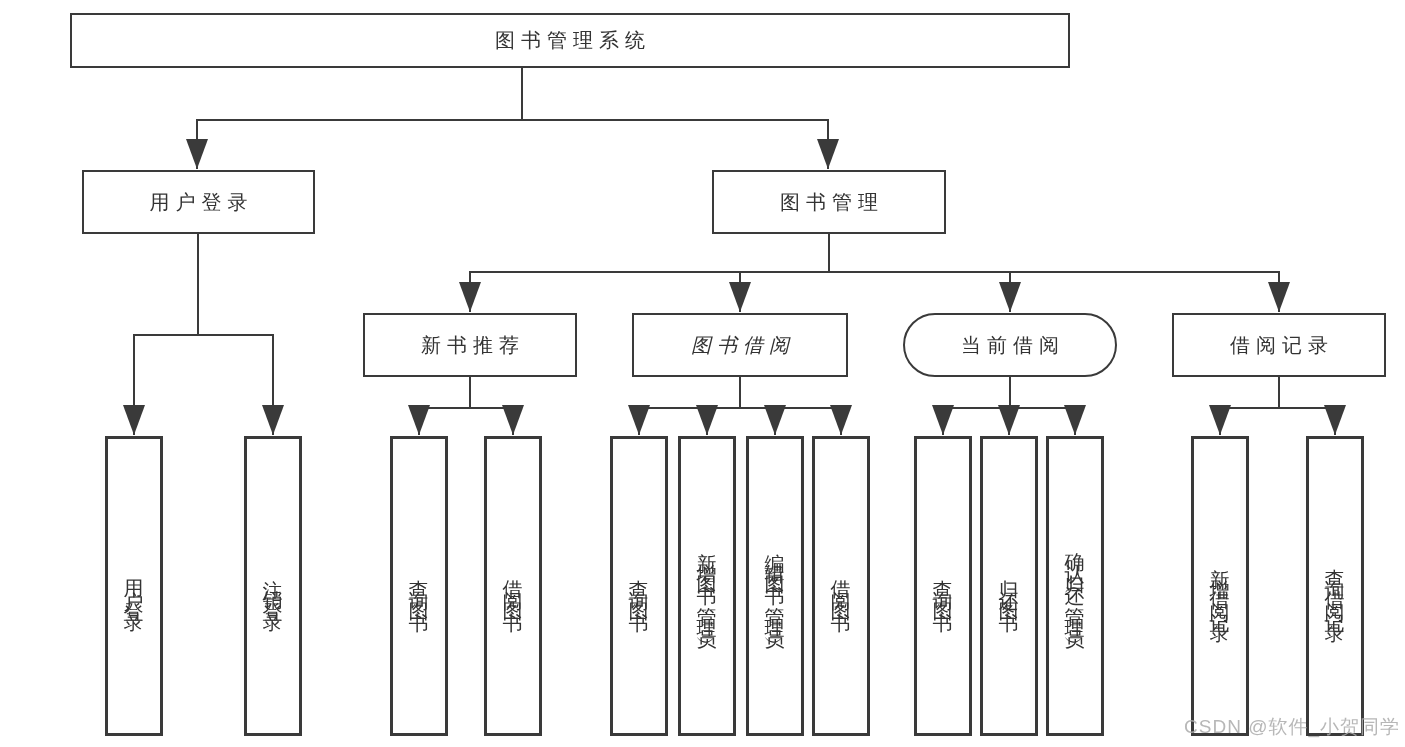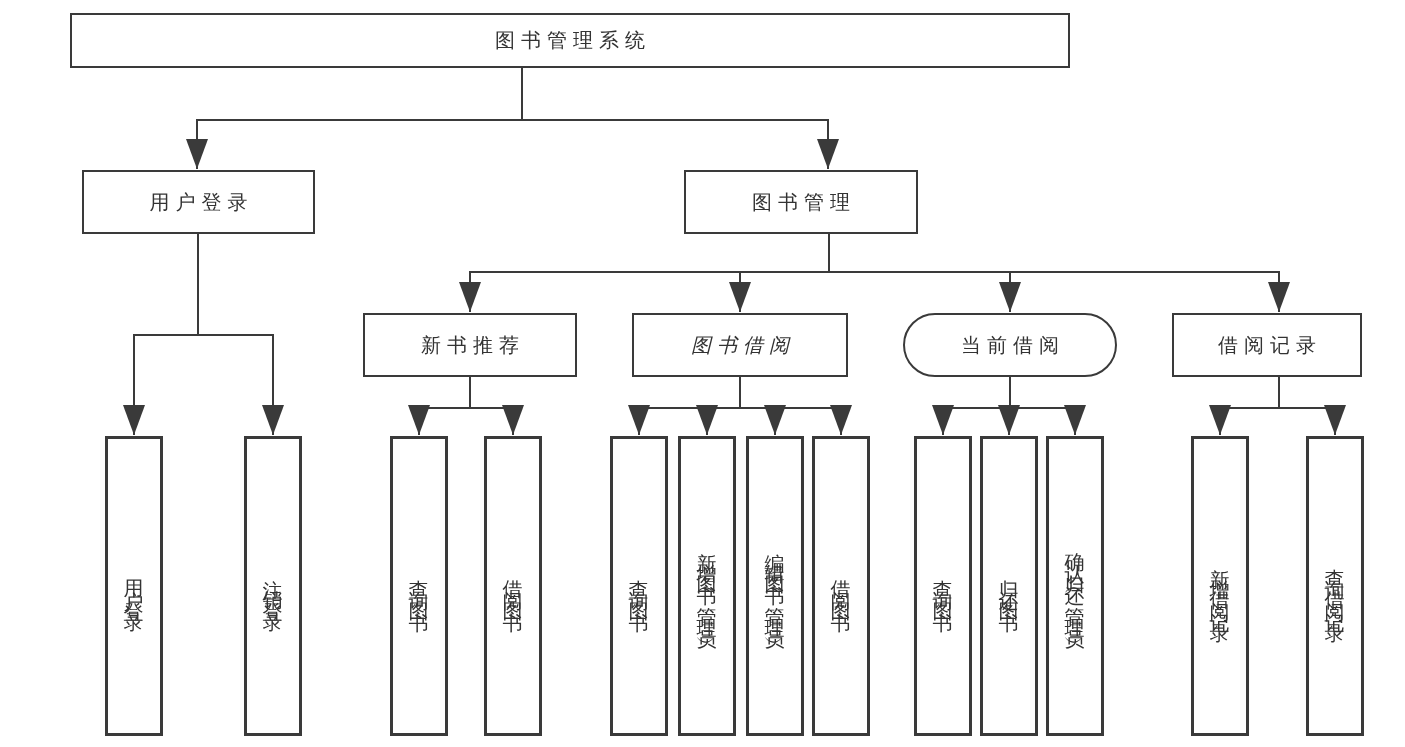--- a/index.html
+++ b/index.html
@@ -100,26 +100,26 @@
 
       <path d="M1279,377 L1279,408 M1219,408 L1336,408"></path>
       <line x1="1220" y1="408" x2="1220" y2="435" marker-end="url(#arrow)"></line>
       <line x1="1335" y1="408" x2="1335" y2="435" marker-end="url(#arrow)"></line>
     </g>
   </svg>
 
   <div class="node" style="left:22px; top:13px; width:1000px; height:55px;margin-left:48px;">图书管理系统</div>
 
   <div class="node" style="left:82px; top:170px; width:233px; height:64px;">用户登录</div>
-  <div class="node" style="left:684px; top:170px; width:234px; height:64px;">图书管理</div>
+  <div class="node" style="left:712px; top:170px; width:234px; height:64px;">图书管理</div>
 
   <div class="node" style="left:363px; top:313px; width:214px; height:64px;">新书推荐</div>
   <div class="node" style="left:632px; top:313px; width:216px; height:64px;font-style:italic;">图书借阅</div>
   <div class="node" style="left:903px; top:313px; width:214px; height:64px;border-radius:32px;">当前借阅</div>
-  <div class="node" style="left:1172px; top:313px; width:190px; height:64px;">借阅记录</div>
+  <div class="node" style="left:1172px; top:313px; width:214px; height:64px;">借阅记录</div>
 
   <div class="node leaf" style="left:105px; top:436px; width:58px; height:300px;">
     <span class="vtext">用户登录</span>
   </div>
   <div class="node leaf" style="left:244px; top:436px; width:58px; height:300px;">
     <span class="vtext">注销登录</span>
   </div>
   <div class="node leaf" style="left:390px; top:436px; width:58px; height:300px;">
     <span class="vtext">查询图书</span>
   </div>
@@ -147,14 +147,15 @@
   <div class="node leaf" style="left:1046px; top:436px; width:58px; height:300px;">
     <span class="vtext">确认归还（管理员）</span>
   </div>
   <div class="node leaf" style="left:1191px; top:436px; width:58px; height:300px;">
     <span class="vtext">新增借阅记录</span>
   </div>
   <div class="node leaf" style="left:1306px; top:436px; width:58px; height:300px;">
     <span class="vtext">查询借阅记录</span>
   </div>
 
+  <div class="watermark">CSDN @软件_小贺同学</div>
 
 </div>
 
 </body></html>

